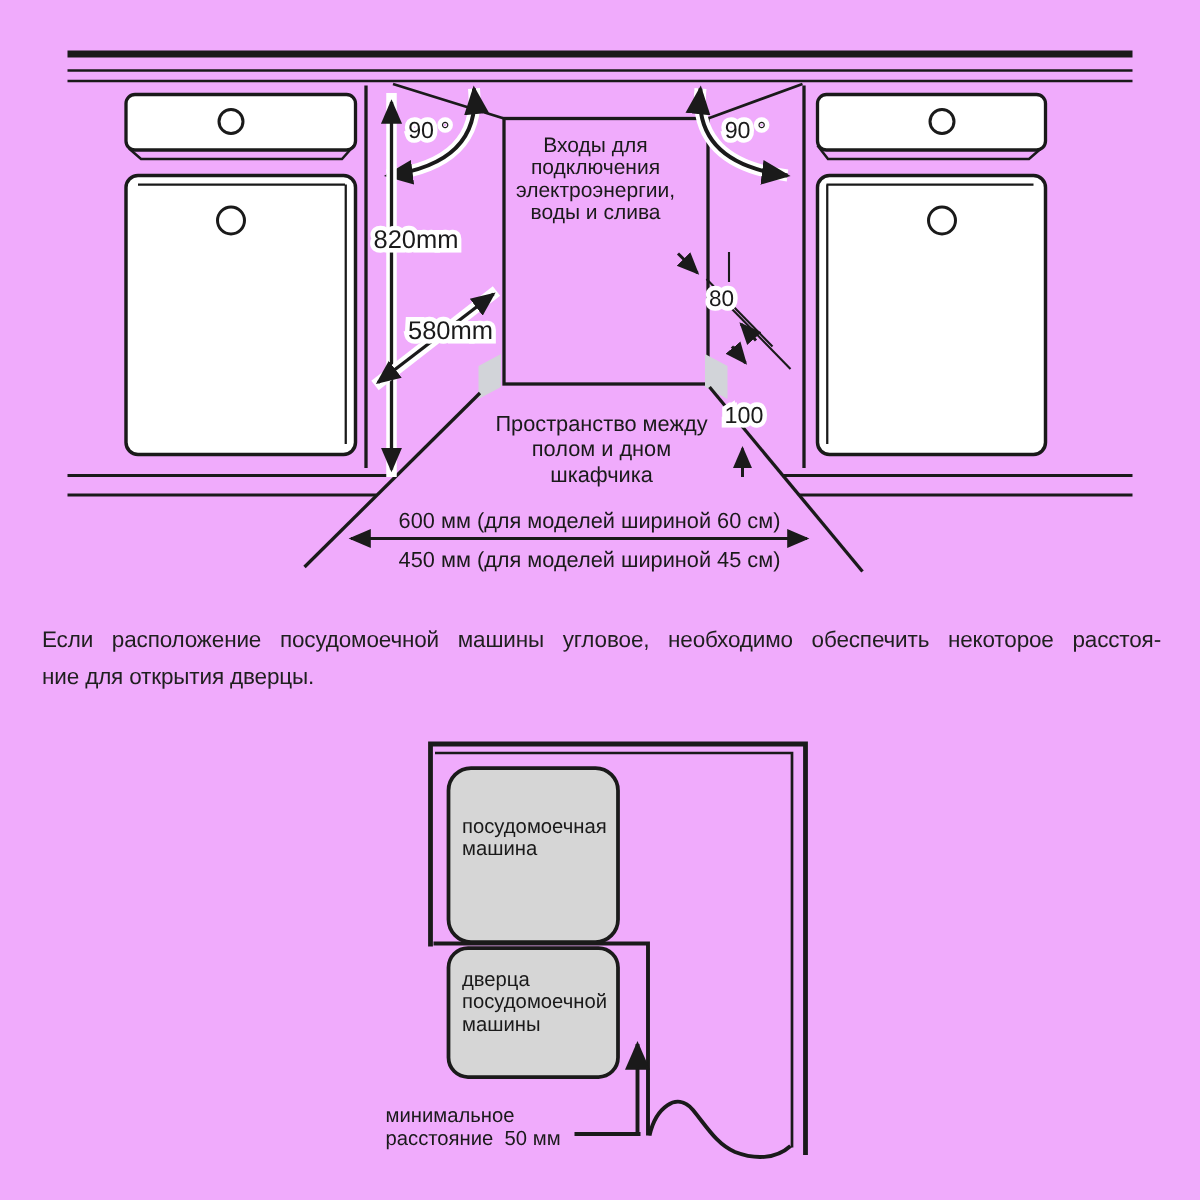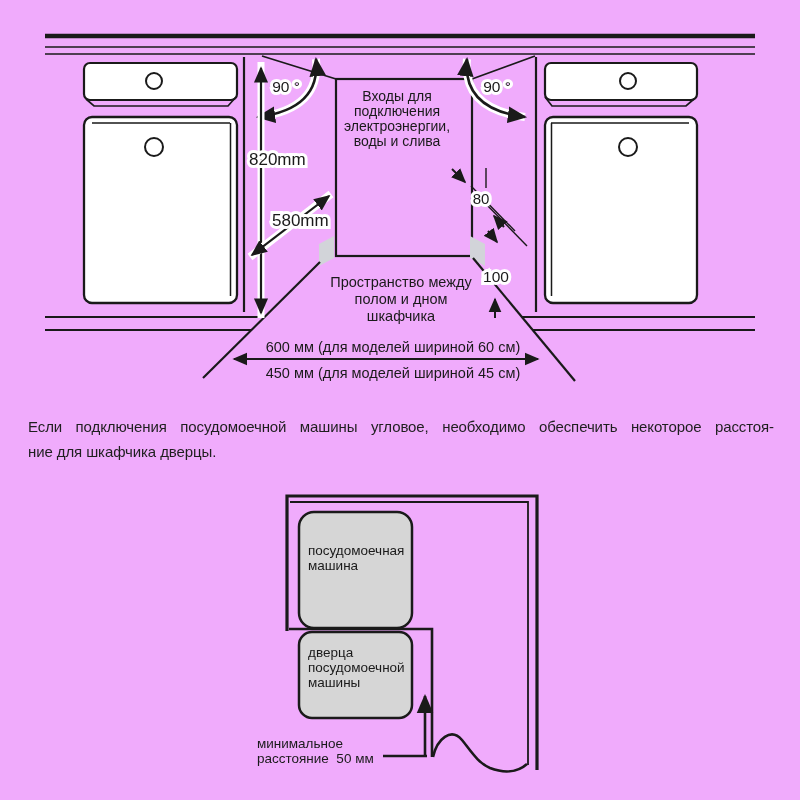--- a/index.html
+++ b/index.html
@@ -123,22 +123,22 @@
     </g>
 
     <g>
       <text x="393" y="352" font-size="14.5" text-anchor="middle">600 мм (для моделей шириной 60 см)</text>
       <path class="ln" d="M234,359 H538" stroke-width="2" marker-start="url(#arr)" marker-end="url(#arr)"></path>
       <text x="393" y="378" font-size="14.5" text-anchor="middle">450 мм (для моделей шириной 45 см)</text>
     </g>
   </svg>
 
   <div id="note-paragraph">
-    <div id="note-line1">Если подключения посудомоечной машины угловое, необходимо обеспечить некоторое расстоя-</div>
-    <div id="note-line2">ние для шкафчика дверцы.</div>
+    <div id="note-line1">Если расположение посудомоечной машины угловое, необходимо обеспечить некоторое расстоя-</div>
+    <div id="note-line2">ние для открытия дверцы.</div>
   </div>
 
   <svg id="bottom-svg" width="800" height="320" viewBox="0 0 800 320">
     <defs>
       <marker id="arr2" markerWidth="9" markerHeight="9" refX="6.6" refY="4" orient="auto-start-reverse" markerUnits="strokeWidth">
         <path d="M0,0.8 L7.4,4 L0,7.2 Z" fill="#1a1a1a"></path>
       </marker>
     </defs>
 
     <g>

